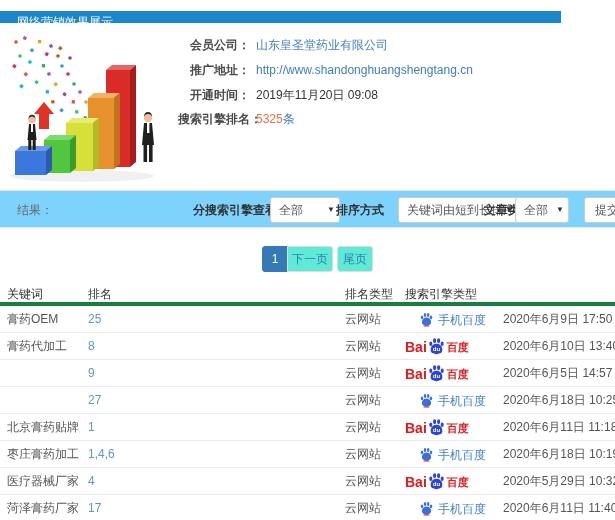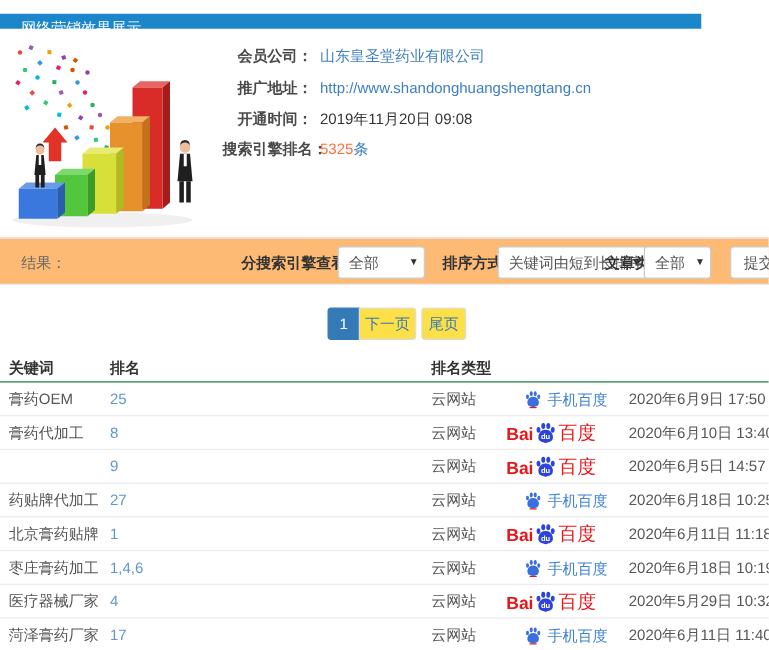--- a/index.html
+++ b/index.html
@@ -20,59 +20,59 @@
   .chart-illustration { position:absolute; left:2px; top:5px; width:188px; height:160px; }
   .info-row { position:absolute; height:18px; line-height:18px; white-space:nowrap; }
   .info-label { display:inline-block; width:72px; text-align:right; color:#4a4a4a; font-weight:bold; position:absolute; left:178px; }
   .info-value { position:absolute; left:256px; color:#333; }
   .info-link { color:#3e7fc1; cursor:pointer; }
   .num-orange { color:#ff6c3f; }
   .unit-blue { color:#3e7fc1; }
   
   .filterbar {
     position:absolute; left:0; top:190px; width:615px; height:38px;
-    background:#fdba74; border-top:1px solid #e5e5e5; border-bottom:1px solid #e9e9e9;
+    background:#7dd3fc; border-top:1px solid #e5e5e5; border-bottom:1px solid #e9e9e9;
   }
   .filterbar .lbl { position:absolute; top:0; height:38px; line-height:38px; color:#333; font-weight:bold; }
   .filterbar .result-lbl { position:absolute; left:17px; top:0; height:38px; line-height:38px; color:#666; }
   .sel {
     position:absolute; top:6px; height:26px; background:#fff; border:1px solid #ccc;
     border-radius:3px; line-height:24px; padding:0 16px 0 8px; color:#555; cursor:pointer;
     white-space:nowrap; overflow:hidden;
   }
   .sel .arr { position:absolute; right:4px; top:0; line-height:24px; font-size:8px; color:#333; }
   .btn-submit {
     position:absolute; top:6px; left:584px; width:46px; height:26px; background:#fff;
     border:1px solid #ccc; border-radius:3px; color:#555; font-size:12px; cursor:pointer;
     text-align:center; line-height:24px;
   }
   
   .pager { position:absolute; left:0; top:246px; width:615px; height:27px; }
   .pg {
     position:absolute; top:0; height:26px; line-height:24px; text-align:center;
-    background:#fde047; border:1px solid #ddd; color:#337ab7; cursor:pointer; font-size:12px;
+    background:#5eead4; border:1px solid #ddd; color:#337ab7; cursor:pointer; font-size:12px;
   }
   .pg-cur { left:262px; width:26px; background:#337ab7; border-color:#337ab7; color:#fff; border-radius:3px 0 0 3px; }
   .pg-next { left:287px; width:46px; border-radius:0 3px 3px 0; }
   .pg-last { left:337px; width:36px; border-radius:3px; }
   
   .tbl { position:absolute; left:0; top:283px; width:615px; }
-  .thead { position:relative; height:23px; line-height:22px; border-bottom:1px solid #15803d; font-weight:bold; color:#333; }
+  .thead { position:relative; height:23px; line-height:22px; border-bottom:4px solid #15803d; font-weight:normal; color:#333; }
   .trow { position:relative; height:27px; line-height:26px; border-bottom:1px solid #ebebeb; }
   .col { position:absolute; top:0; white-space:nowrap; }
   .c1 { left:7px; }  .c2 { left:88px; }  .c3 { left:345px; }  .c4 { left:405px; }  .c5 { left:503px; }
   .c-kw { color:#555; }
   .c-rank { color:#5e97d0; cursor:pointer; }
   .c-type { color:#555; }
   .c-date { color:#555; }
   .eng-wrap { display:flex; align-items:center; height:27px; }
   .eng-mobile { margin-left:14px; }
   .m-label { color:#3f83d2; margin-left:4px; }
   .b-bai { color:#e6171b; font-weight:bold; font-size:14px; letter-spacing:0; }
-  .b-cn  { color:#e6171b; font-weight:normal; font-size:15px; margin-left:1px; }
+  .b-cn  { color:#e6171b; font-weight:bold; font-size:11px; margin-left:1px; }
   .paw-svg { display:block; }
 </style>
 </head>
 <body>
 
 <div class="topbar">
   <span>网络营销效果展示</span>
 </div>
 
 <div class="info">
@@ -182,21 +182,21 @@
 
 <div class="filterbar">
   <span class="result-lbl">结果：</span>
 
   <span class="lbl" style="left:193px;">分搜索引擎查看</span>
   <div class="sel" style="left:270px; width:70px;">
     <span>全部</span>
     <span class="arr">▼</span>
   </div>
 
-  <span class="lbl" style="left:354px;">排序方式</span>
+  <span class="lbl" style="left:336px;">排序方式</span>
   <div class="sel" style="left:398px; width:120px;">
     <span>关键词由短到长排序</span>
     <span class="arr">▼</span>
   </div>
 
   <span class="lbl" style="left:484px;">文章类型</span>
   <div class="sel" style="left:515px; width:54px;">
     <span>全部</span>
     <span class="arr">▼</span>
   </div>
@@ -208,20 +208,21 @@
   <span class="pg pg-cur">1</span>
   <span class="pg pg-next">下一页</span>
   <span class="pg pg-last">尾页</span>
 </div>
 
 <div class="tbl">
   <div class="thead">
     <span class="col c1">关键词</span>
     <span class="col c2">排名</span>
     <span class="col c3">排名类型</span>
+    <span class="col c4">搜索引擎类型</span>
   </div>
   <div id="table-body">
       <div class="trow">
         <span class="col c1 c-kw">膏药OEM</span>
         <span class="col c2 c-rank">25</span>
         <span class="col c3 c-type">云网站</span>
         <span class="col c4">
           <span class="eng-wrap eng-mobile">
             <svg class="paw-svg" width="15" height="15" viewBox="0 0 24 25">
               <ellipse cx="4.5" cy="9" rx="2" ry="3" fill="#3a6fe0"></ellipse>
@@ -269,21 +270,20 @@
               <ellipse cx="19.5" cy="9" rx="2" ry="3" fill="#2c43dd"></ellipse>
               <path d="M12 9 q6 0 7.5 6 q1 5 -3 6.5 q-4.5 1.5 -4.5 1.5 q0 0 -4.5 -1.5 q-4 -1.5 -3 -6.5 q1.5 -6 7.5 -6 Z" fill="#2c43dd"></path>
               <text x="12" y="19" text-anchor="middle" font-size="8" font-weight="bold" fill="#fff" font-family="Liberation Sans,sans-serif">du</text>
             </svg>
             <span class="b-cn">百度</span>
           </span>
         </span>
         <span class="col c5 c-date">2020年6月5日 14:57</span>
       </div>
       <div class="trow">
-        <span class="col c1 c-kw">药贴牌代加工</span>
         <span class="col c2 c-rank">27</span>
         <span class="col c3 c-type">云网站</span>
         <span class="col c4">
           <span class="eng-wrap eng-mobile">
             <svg class="paw-svg" width="15" height="15" viewBox="0 0 24 25">
               <ellipse cx="4.5" cy="9" rx="2" ry="3" fill="#3a6fe0"></ellipse>
               <ellipse cx="9.5" cy="5" rx="2.1" ry="3.2" fill="#3a6fe0"></ellipse>
               <ellipse cx="14.8" cy="5" rx="2.1" ry="3.2" fill="#3a6fe0"></ellipse>
               <ellipse cx="19.5" cy="9" rx="2" ry="3" fill="#3a6fe0"></ellipse>
               <path d="M12 9 q6 0 7.5 6 q1 5 -3 6.5 q-4.5 1.5 -4.5 1.5 q0 0 -4.5 -1.5 q-4 -1.5 -3 -6.5 q1.5 -6 7.5 -6 Z" fill="#3a6fe0"></path>

